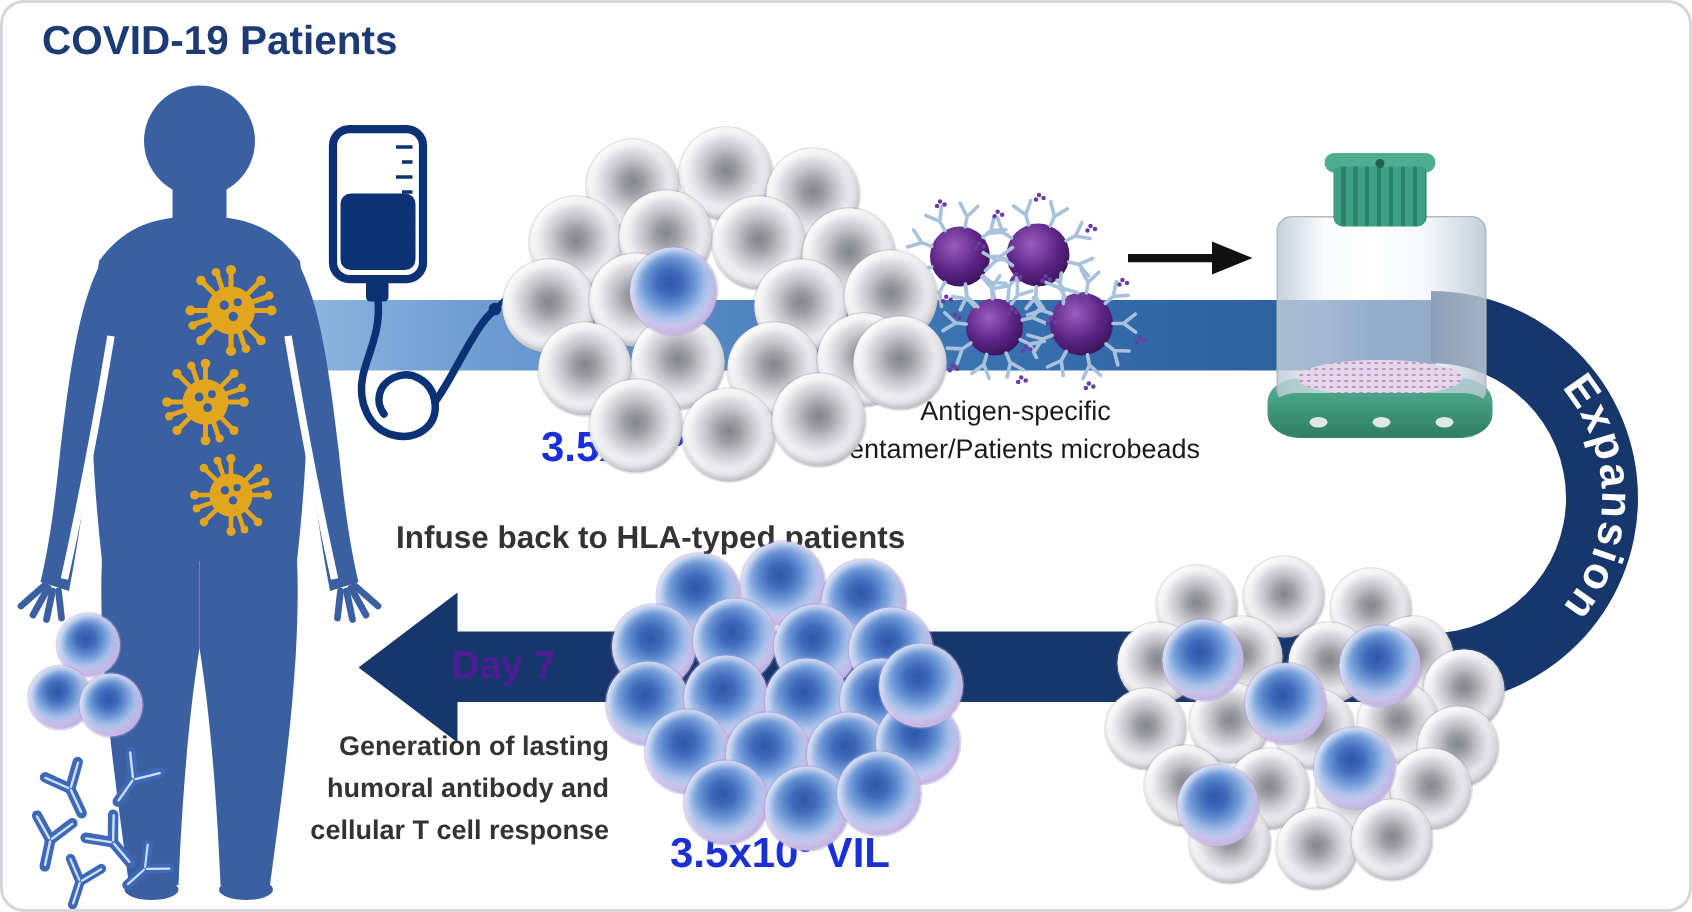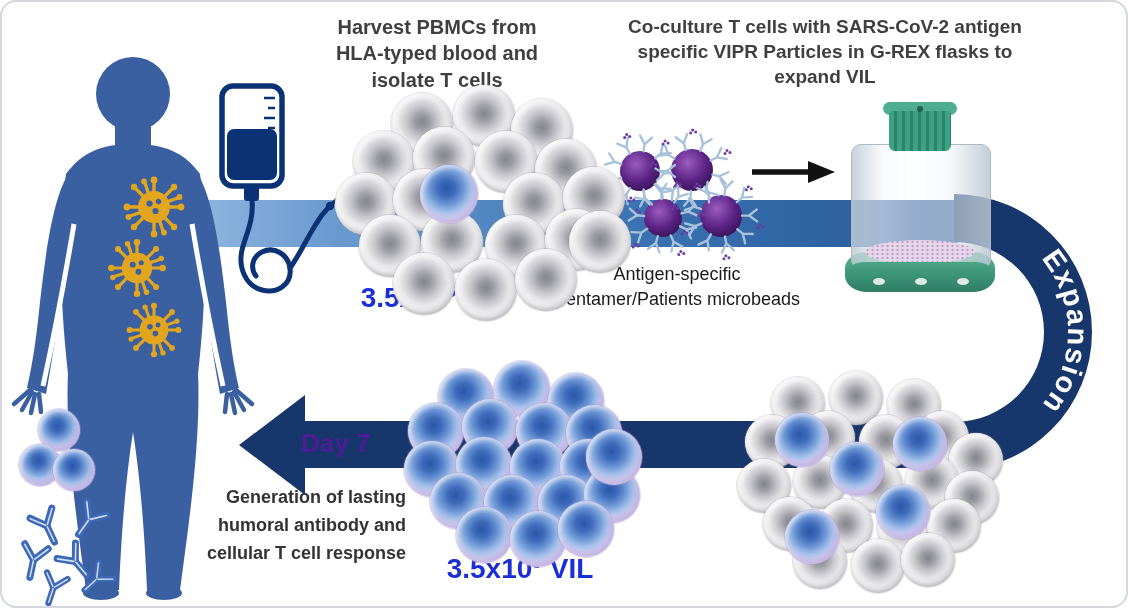--- a/index.html
+++ b/index.html
@@ -374,33 +374,29 @@
     <div class="f-mesh"></div>
     <div class="f-lip"></div>
     <div class="f-foot" style="left:28px;"></div>
     <div class="f-foot" style="left:70px;"></div>
     <div class="f-foot" style="left:112px;"></div>
     <div class="f-captop"></div>
     <div class="f-cap"></div>
     <div class="f-capdot"></div>
   </div>
 
-  <div class="lbl harvest">Harvest PBMCs from
-HLA-typed blood and
-isolate T cells</div>
-  <div class="lbl coculture">Co-culture T cells with SARS-CoV-2 antigen
-specific VIPR Particles in G-REX flasks to
-expand VIL</div>
+  <div class="lbl title">COVID-19 Patients</div>
 
   <div class="lbl vil vil-start"><span>3.5x10</span><sup>6</sup><span> VIL</span></div>
 
   <div class="lbl plus">+</div>
   <div class="lbl beads-lbl">Antigen-specific
 Pentamer/Patients microbeads</div>
 
+  <div class="lbl infuse">Infuse back to HLA-typed patients</div>
   <div class="lbl day7">Day 7</div>
 
   <div class="lbl vil vil-end"><span>3.5x10</span><sup>9</sup><span> VIL</span></div>
 
   <div class="lbl outcome">Generation of lasting
 humoral antibody and
 cellular T cell response</div>
 </div>
 
 </body></html>

